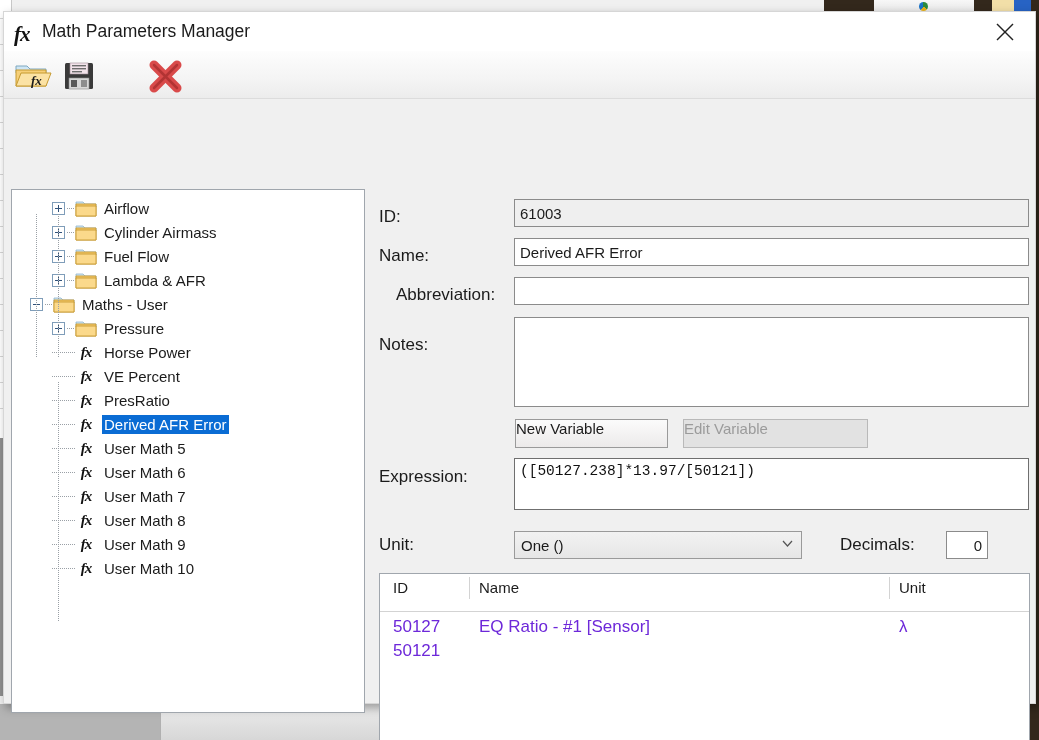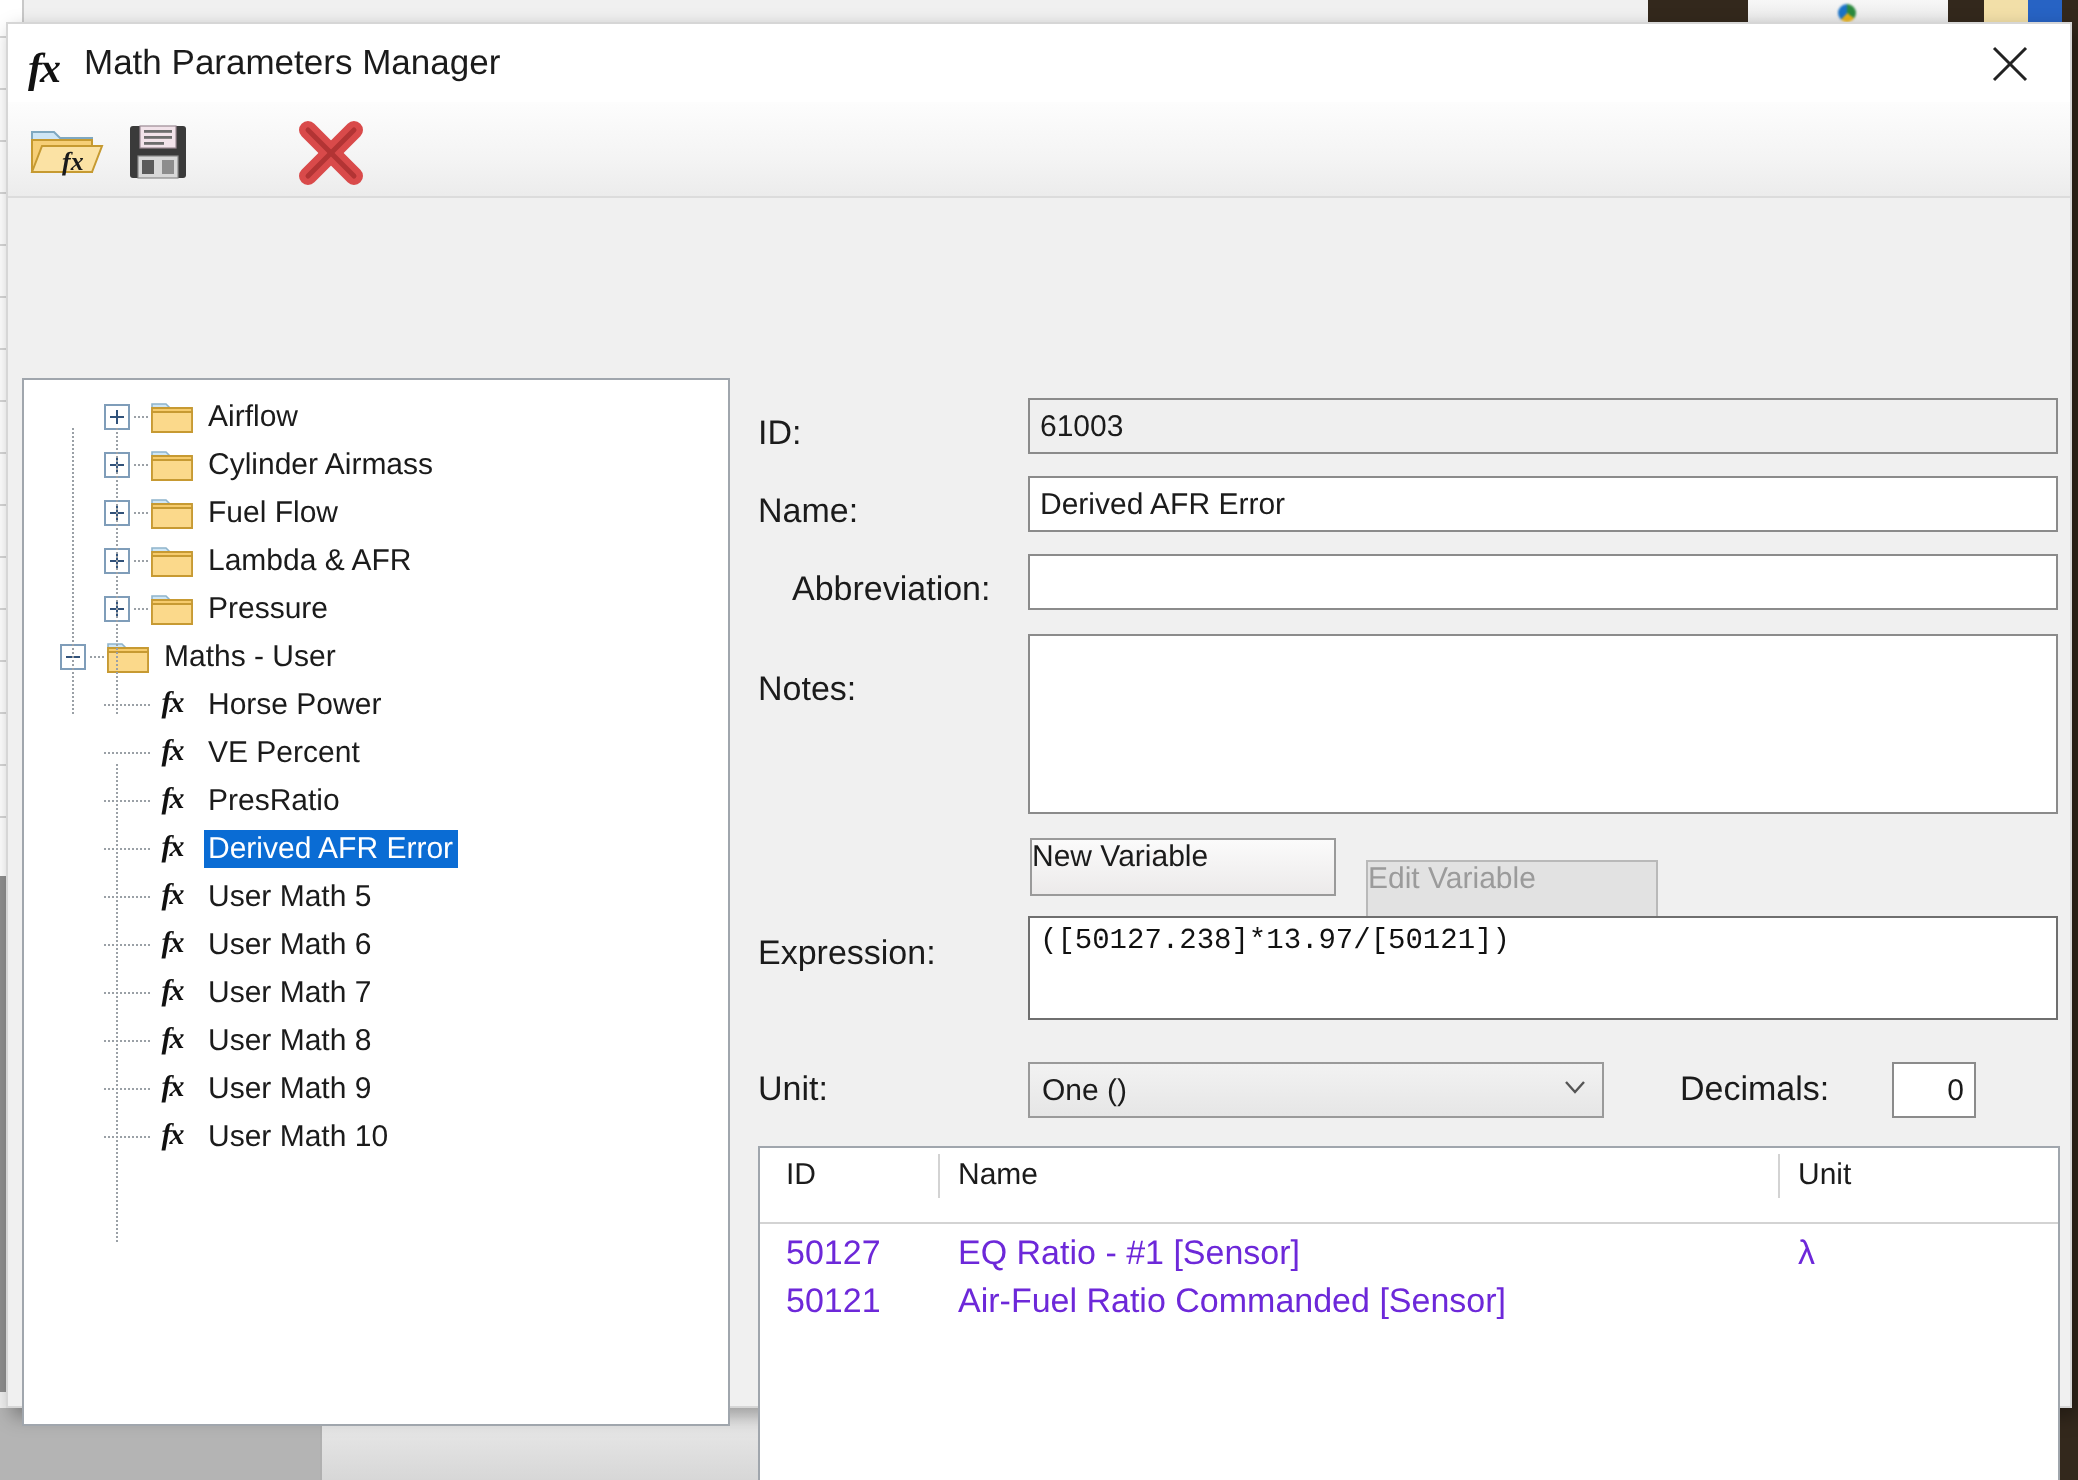--- a/index.html
+++ b/index.html
@@ -356,43 +356,43 @@
             <span class="exp-box plus"></span>
             <span class="dotlead"></span>
             <span class="folder"><svg viewBox="0 0 22 17" width="22" height="17">
                 <path d="M1 2 h7 l2 2 h11 v3 H1 z" fill="#cfe6f5" stroke="#8fb4cb" stroke-width="0.8"></path>
                 <path d="M1 4 h20 v12 H1 z" fill="#f6cb6c" stroke="#c79a32" stroke-width="0.9"></path>
                 <path d="M1 16 V6 h20 v10 z" fill="#fbd98b" stroke="#c79a32" stroke-width="0.9"></path>
               </svg></span>
             <span class="tlabel">Lambda &amp; AFR</span>
           </div>
           <div class="tnode">
-            <span class="ind" style="width: 40px;"></span>
-            <span class="exp-box plus"></span>
-            <span class="dotlead"></span>
-            <span class="folder"><svg viewBox="0 0 22 17" width="22" height="17">
-                <path d="M1 2 h7 l2 2 h11 v3 H1 z" fill="#cfe6f5" stroke="#8fb4cb" stroke-width="0.8"></path>
-                <path d="M1 4 h20 v12 H1 z" fill="#f6cb6c" stroke="#c79a32" stroke-width="0.9"></path>
-                <path d="M1 16 V6 h20 v10 z" fill="#fbd98b" stroke="#c79a32" stroke-width="0.9"></path>
-              </svg></span>
-            <span class="tlabel">Pressure</span>
-          </div>
-          <div class="tnode">
             <span class="ind" style="width: 18px;"></span>
             <span class="exp-box"></span>
             <span class="dotlead"></span>
             <span class="folder"><svg viewBox="0 0 22 17" width="22" height="17">
                 <path d="M1 2 h7 l2 2 h11 v3 H1 z" fill="#cfe6f5" stroke="#8fb4cb" stroke-width="0.8"></path>
                 <path d="M1 4 h20 v12 H1 z" fill="#f6cb6c" stroke="#c79a32" stroke-width="0.9"></path>
                 <path d="M1 16 V6 h20 v10 z" fill="#fbd98b" stroke="#c79a32" stroke-width="0.9"></path>
               </svg></span>
             <span class="tlabel">Maths - User</span>
           </div>
           <div class="tnode">
             <span class="ind" style="width: 40px;"></span>
+            <span class="exp-box plus"></span>
+            <span class="dotlead"></span>
+            <span class="folder"><svg viewBox="0 0 22 17" width="22" height="17">
+                <path d="M1 2 h7 l2 2 h11 v3 H1 z" fill="#cfe6f5" stroke="#8fb4cb" stroke-width="0.8"></path>
+                <path d="M1 4 h20 v12 H1 z" fill="#f6cb6c" stroke="#c79a32" stroke-width="0.9"></path>
+                <path d="M1 16 V6 h20 v10 z" fill="#fbd98b" stroke="#c79a32" stroke-width="0.9"></path>
+              </svg></span>
+            <span class="tlabel">Pressure</span>
+          </div>
+          <div class="tnode">
+            <span class="ind" style="width: 40px;"></span>
             <span class="dotlead" style="flex: 0 0 23px; width: 23px;"></span>
             <span class="fxicon">fx</span>
             <span class="tlabel">Horse Power</span>
           </div>
           <div class="tnode">
             <span class="ind" style="width: 40px;"></span>
             <span class="dotlead" style="flex: 0 0 23px; width: 23px;"></span>
             <span class="fxicon">fx</span>
             <span class="tlabel">VE Percent</span>
           </div>
@@ -458,21 +458,21 @@
       <div class="flabel" style="left:1px; top:59px;">Name:</div>
       <div class="fctl" style="left:136px; top:51px; width:515px; height:28px;">Derived AFR Error</div>
 
       <div class="flabel" style="left:18px; top:98px;">Abbreviation:</div>
       <div class="fctl" style="left:136px; top:90px; width:515px; height:28px;" title=""></div>
 
       <div class="flabel" style="left:1px; top:148px;">Notes:</div>
       <div class="fctl multiline" style="left:136px; top:130px; width:515px; height:90px;" title=""></div>
 
       <div class="btn" style="left:137px; top:232px; width:153px;">New Variable</div>
-      <div class="btn disabled" style="left:305px; top:243px; width:146px;">Edit Variable</div>
+      <div class="btn disabled" style="left:305px; top:232px; width:185px;">Edit Variable</div>
 
       <div class="flabel" style="left:1px; top:280px;">Expression:</div>
       <div class="expr" style="left:136px; top:271px; width:515px; height:52px;">([50127.238]*13.97/[50121])</div>
 
       <div class="flabel" style="left:1px; top:348px;">Unit:</div>
       <div class="combo" style="left:136px; top:344px; width:288px;">
         <span>One ()</span>
         <svg class="chev" viewBox="0 0 11 7">
           <path d="M1 1 L5.5 6 L10 1" fill="none" stroke="#555" stroke-width="1.2"></path>
         </svg>
@@ -491,20 +491,19 @@
         <div class="gh" style="left:519px">Unit</div>
       </div>
       <div id="grid-rows">
           <div class="grow">
             <div class="gc" style="left: 13px;">50127</div>
             <div class="gc" style="left: 99px;">EQ Ratio - #1 [Sensor]</div>
             <div class="gc" style="left: 519px;">λ</div>
           </div>
           <div class="grow">
             <div class="gc" style="left: 13px;">50121</div>
-            <div class="gc" style="left: 99px;">Air-Fuel Ratio Commanded [Sensor]</div>
             <div class="gc" style="left: 519px;"></div>
           </div>
         </div>
     </div>
 
   </div>
 </div>
 
 </body></html>

